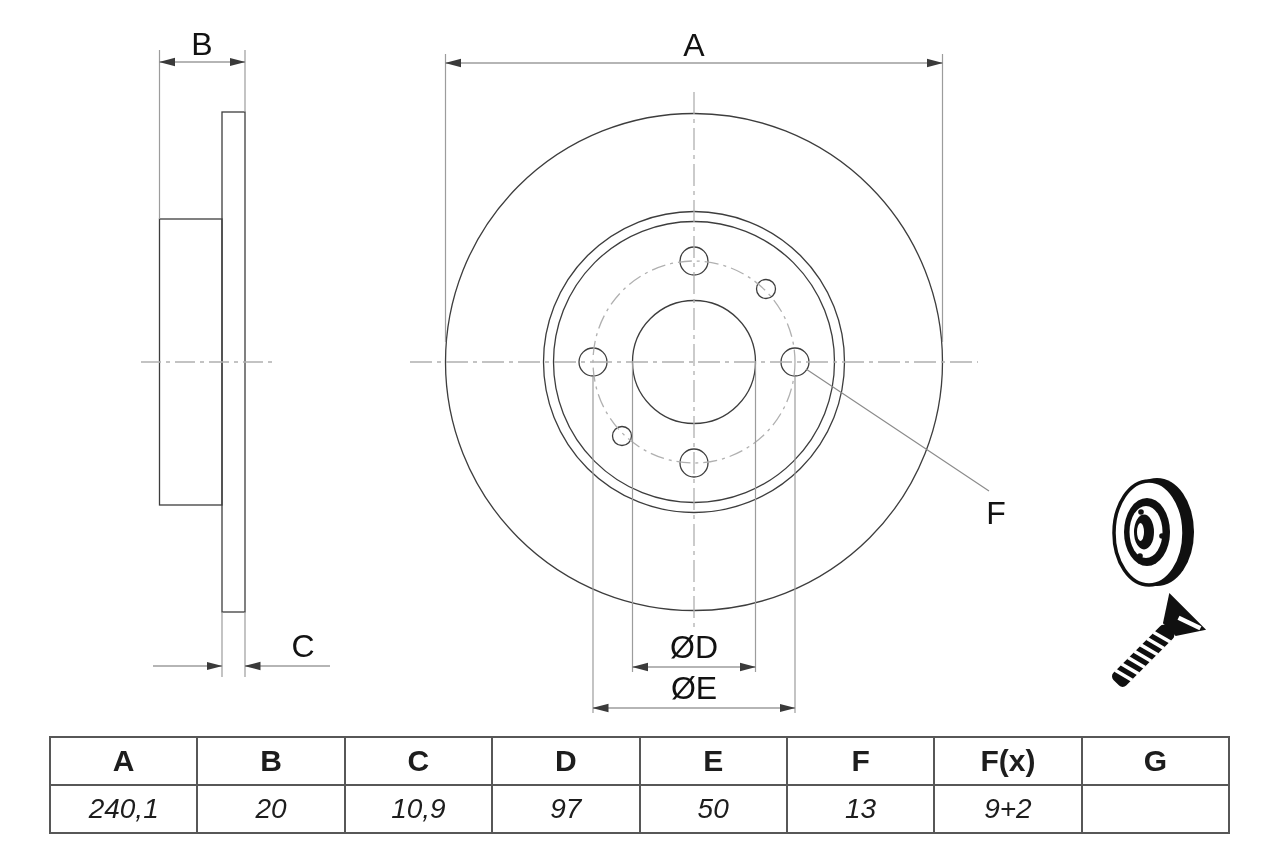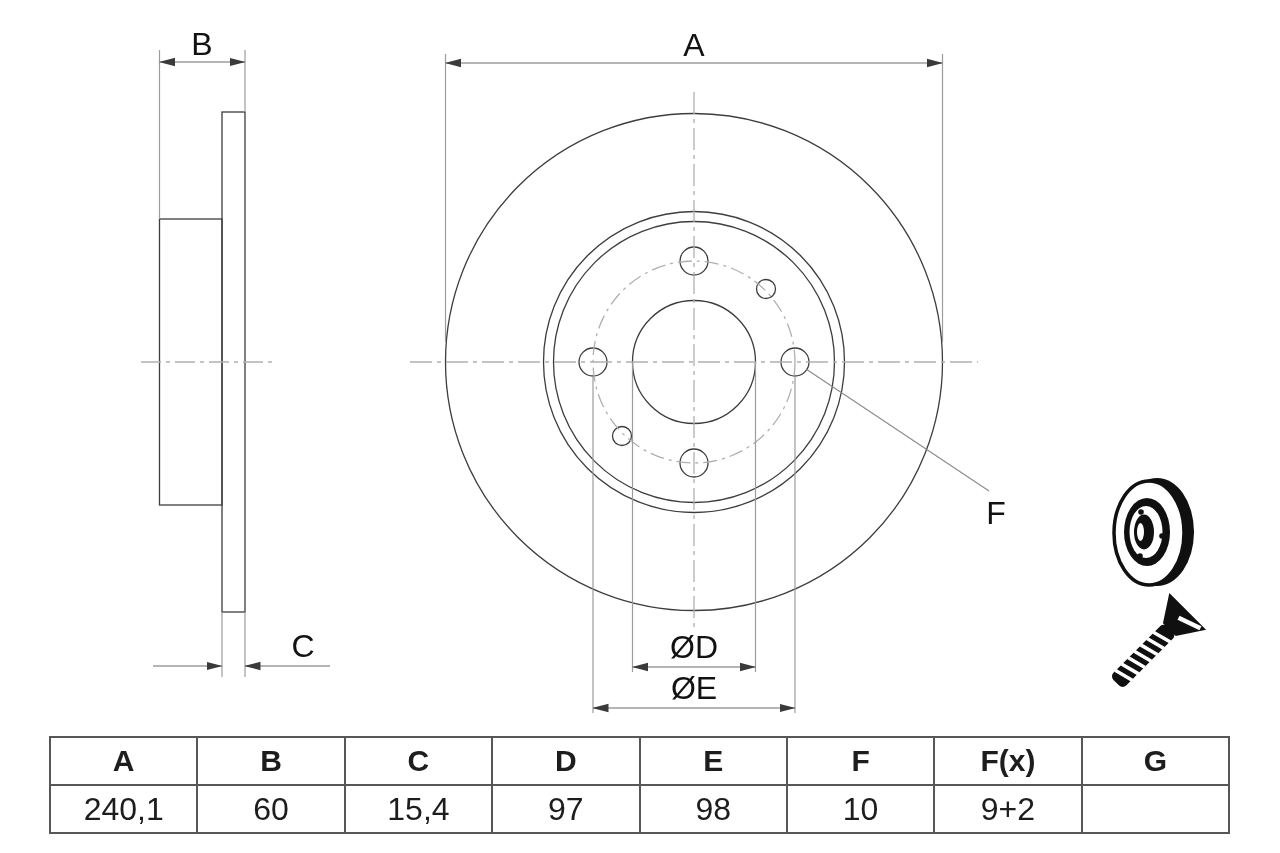--- a/index.html
+++ b/index.html
@@ -14,21 +14,21 @@
   }
   table.spec {
     position:absolute; left:49px; top:736px; width:1181px; height:92px;
     border-collapse:collapse; table-layout:fixed; background:#ffffff;
   }
   table.spec th, table.spec td {
     border:2px solid #575757; text-align:center; vertical-align:middle;
     color:#1d1d1d; padding:0; height:46px; overflow:hidden;
   }
   table.spec th { font-size:30px; font-weight:bold; }
-  table.spec td { font-size:32px; font-weight:normal; }
+  table.spec td { font-size:28px; font-weight:normal;font-style:italic; }
 </style>
 </head>
 <body>
 
 <div class="screen">
 
   <svg class="drawing" width="1280" height="853" viewBox="0 0 1280 853">
     <defs>
       <marker id="arr" viewBox="0 -5 16 10" markerWidth="16" markerHeight="10" refX="15.5" refY="0" orient="auto-start-reverse" markerUnits="userSpaceOnUse">
         <path d="M0,-4.2 L16,0 L0,4.2 z" fill="#3a3a3a"></path>
@@ -133,24 +133,24 @@
         <th>B</th>
         <th>C</th>
         <th>D</th>
         <th>E</th>
         <th>F</th>
         <th>F(x)</th>
         <th>G</th>
       </tr>
       <tr>
         <td>240,1</td>
-        <td>60</td>
-        <td>15,4</td>
+        <td>20</td>
+        <td>10,9</td>
         <td>97</td>
-        <td>98</td>
-        <td>10</td>
+        <td>50</td>
+        <td>13</td>
         <td>9+2</td>
         <td></td>
       </tr>
     </tbody>
   </table>
 
 </div>
 
 </body></html>

